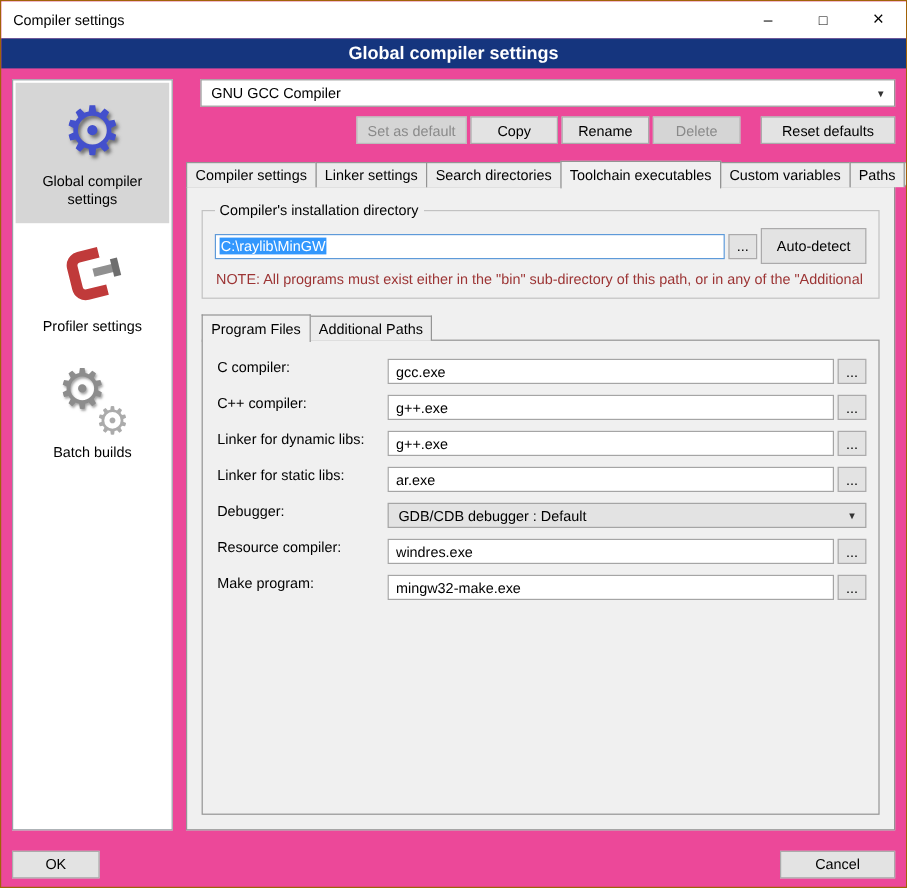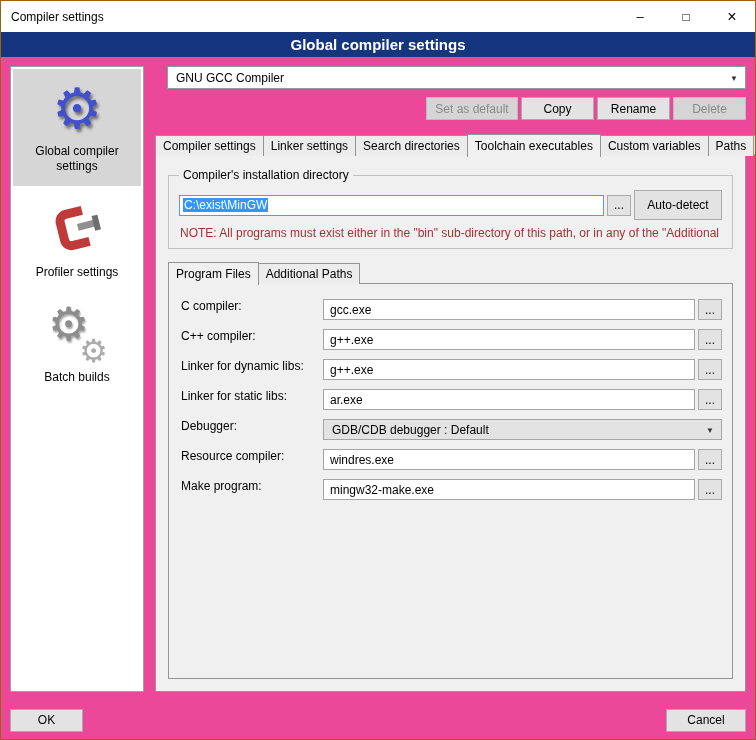--- a/index.html
+++ b/index.html
@@ -62,21 +62,21 @@
   .subtabstrip { display:flex; align-items:flex-end; margin:13px 0 0 4px; }
   .subpanel { flex:1; border:1px solid #949494; background:#f0f0f0; margin:-1px 4px 4px; padding:15px 10px 8px 12px; display:flex; flex-direction:column; min-height:0; }
   .row { display:flex; margin-bottom:9px; flex:0 0 auto; }
   .flabel { width:142px; flex:0 0 auto; }
   .tinput { flex:1; box-sizing:border-box; height:21px; border:1px solid #a5a5a5; background:#fff; font-family:inherit; font-size:12px; padding:0 6px; min-width:0; }
   .row .browse { margin-left:3px; }
   .combo.gray { flex:1; height:21px; background:#e3e3e3; border-color:#a5a5a5; }
   
   .footer { flex:0 0 auto; height:38px; display:flex; align-items:center; justify-content:space-between; gap:10px; padding:0 9px; }
   .w-ok { width:73px; padding:0; }
-  .w-cancel { width:80px; padding:0; }
+  .w-cancel { width:96px; padding:0; }
 </style>
 </head>
 <body>
 
 <div class="window">
 
   <div class="titlebar">
     <span class="titletext">Compiler settings</span>
     <div class="wcontrols">
       <div class="wbtn">–</div>
@@ -121,20 +121,21 @@
       <div class="combo sc-combo">
         <span>GNU GCC Compiler</span>
         <span class="arrow">▼</span>
       </div>
 
       <div class="btnrow">
         <button class="btn w-setdef" disabled="">Set as default</button>
         <button class="btn w-copy">Copy</button>
         <button class="btn w-rename">Rename</button>
         <button class="btn w-delete" disabled="">Delete</button>
+        <button class="btn w-reset">Reset defaults</button>
       </div>
 
       <div class="tabstrip">
         <div class="tab">Compiler settings</div>
         <div class="tab">Linker settings</div>
         <div class="tab">Search directories</div>
         <div class="tab active">Toolchain executables</div>
         <div class="tab">Custom variables</div>
         <div class="tab">Paths</div>
         <div class="tab-arrows">
@@ -142,21 +143,21 @@
 
         </div>
       </div>
 
       <div class="panel">
 
         <fieldset class="group">
           <legend>Compiler's installation directory</legend>
           <div class="dir-row">
             <div class="dirinput">
-              <span class="sel">C:\exist\MinGW</span>
+              <span class="sel">C:\raylib\MinGW</span>
             </div>
             <button class="btn browse">...</button>
             <button class="btn w-autodetect">Auto-detect</button>
           </div>
           <div class="note">NOTE: All programs must exist either in the "bin" sub-directory of this path, or in any of the "Additional</div>
         </fieldset>
 
         <div class="subtabstrip">
           <div class="tab active">Program Files</div>
           <div class="tab">Additional Paths</div>

